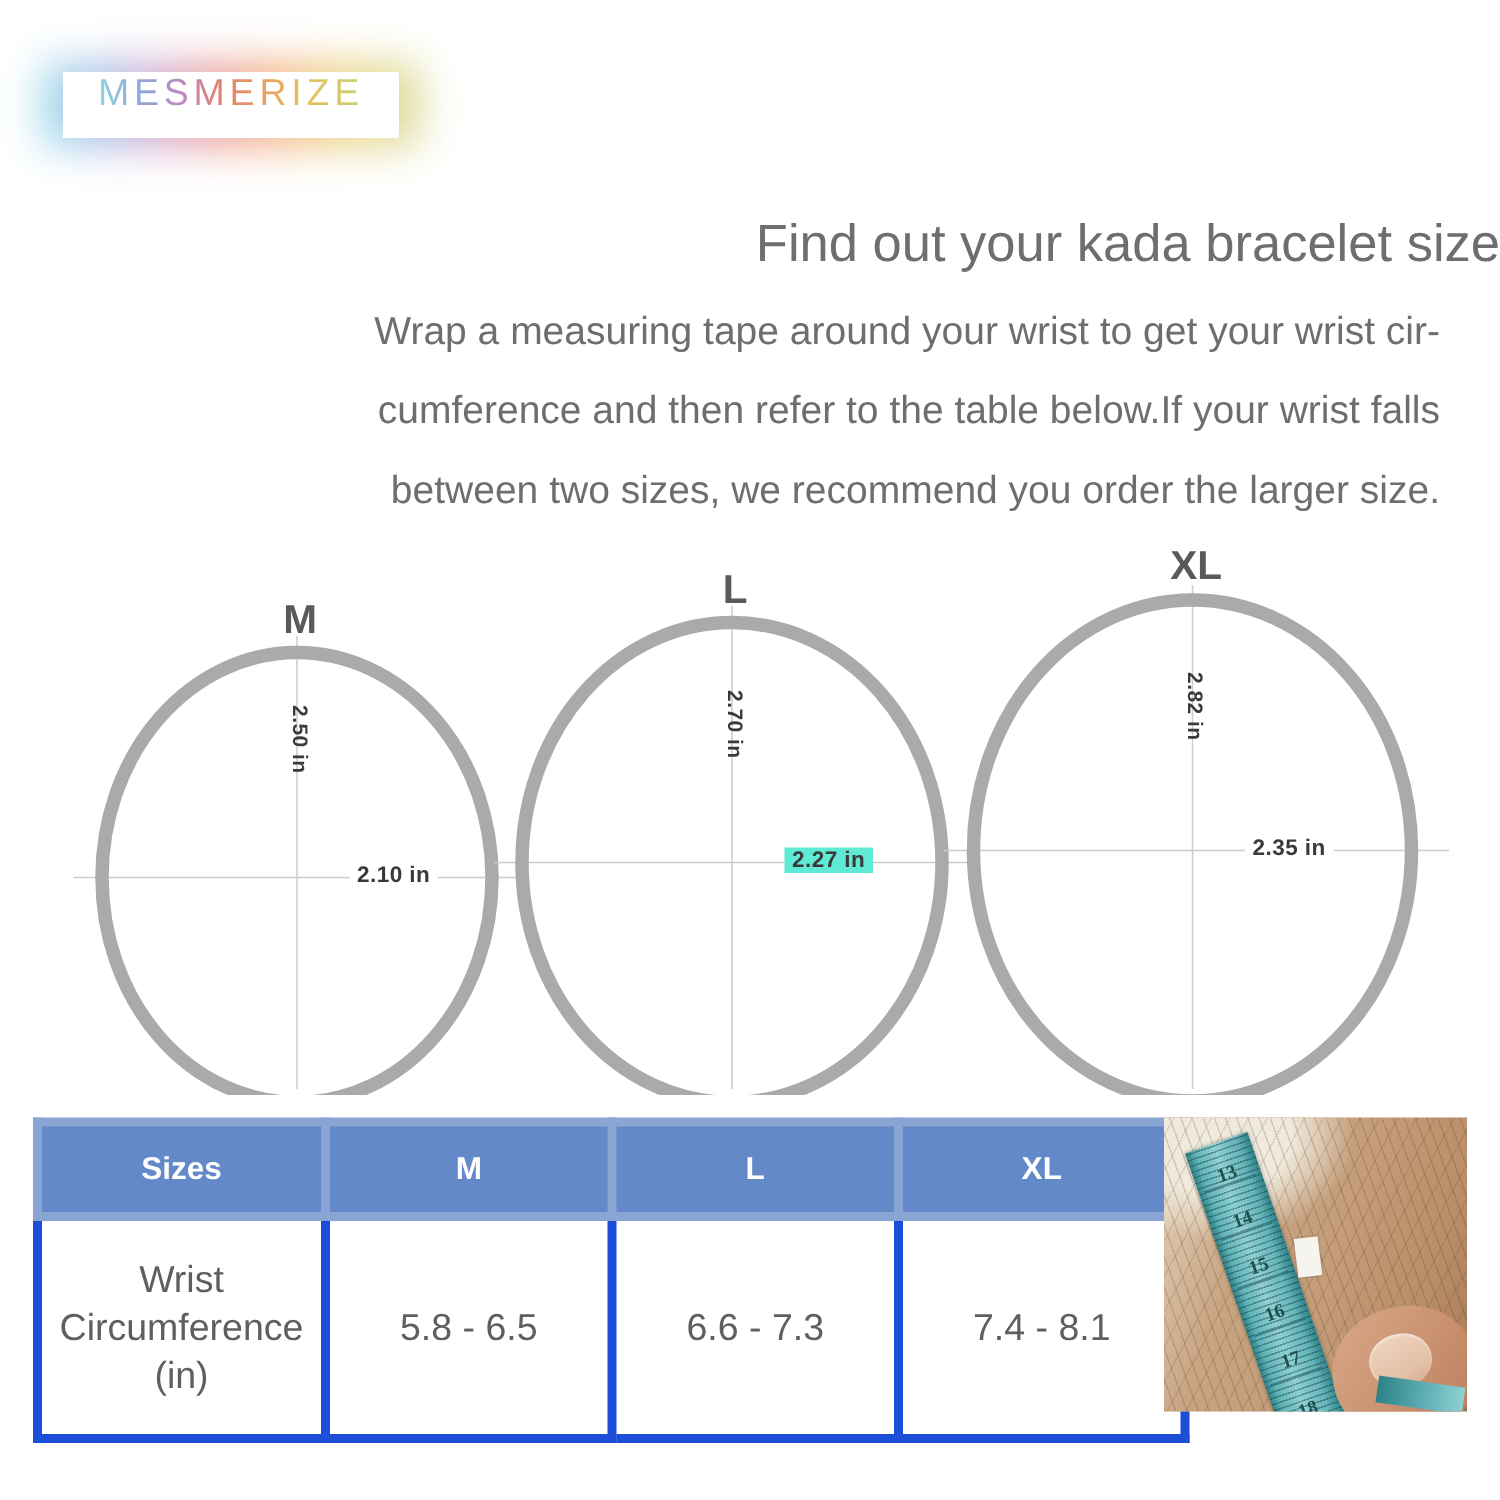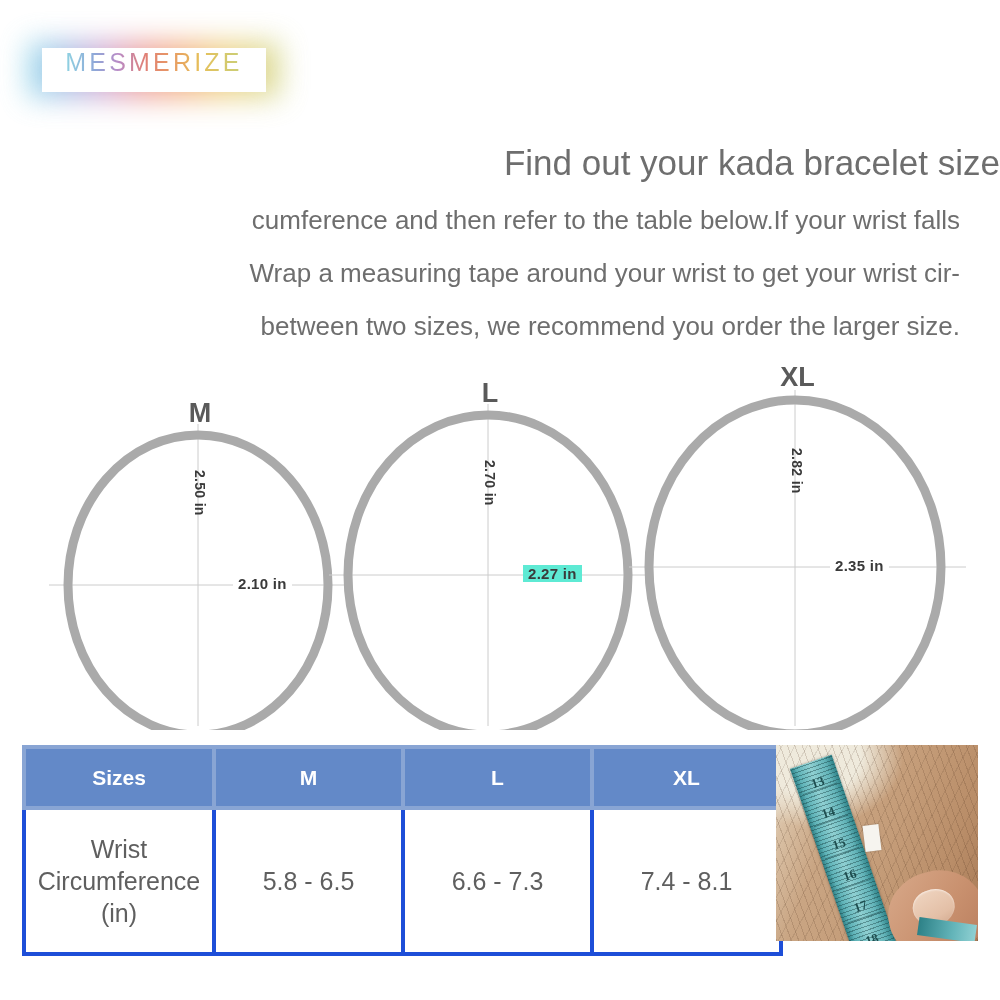--- a/index.html
+++ b/index.html
@@ -131,21 +131,21 @@
 
   
   .size-table {
     position: absolute;
     left: 22px; top: 745px;
     width: 733px;
     border-collapse: collapse;
     table-layout: fixed;
   }
   .size-table th, .size-table td {
-    border: 4px solid #1d4ed8;
+    border: 6px solid #1d4ed8;
     text-align: center;
     vertical-align: middle;
   }
   .size-table thead th {
     background: #6389c8;
     color: #ffffff;
     font-size: 21px;
     font-weight: 700;
     height: 55px;
     border-color: #89a5d4;
@@ -255,22 +255,22 @@
     <div class="logo-glow"></div>
     <div class="logo-box">
       <span class="logo-text">MESMERIZE</span>
     </div>
   </div>
 </div>
 
 <div class="intro">
   <div class="intro-heading">Find out your kada bracelet size</div>
   <div class="intro-body">
+    <div>Wrap a measuring tape around your wrist to get your wrist cir-</div>
     <div>cumference and then refer to the table below.If your wrist falls</div>
-    <div>Wrap a measuring tape around your wrist to get your wrist cir-</div>
     <div>between two sizes, we recommend you order the larger size.</div>
   </div>
 </div>
 
 <div class="ovals">
 
   <div class="oval-group" style="left:45px; top:50px; width:310px; height:330px;">
     <div class="oval-label" style="left:0; top:-2px; width:310px;">M</div>
     <svg class="oval-svg" width="310" height="330" viewBox="0 0 310 330">
       <line x1="4" y1="185" x2="306" y2="185" stroke="#cccccc" stroke-width="1"></line>

